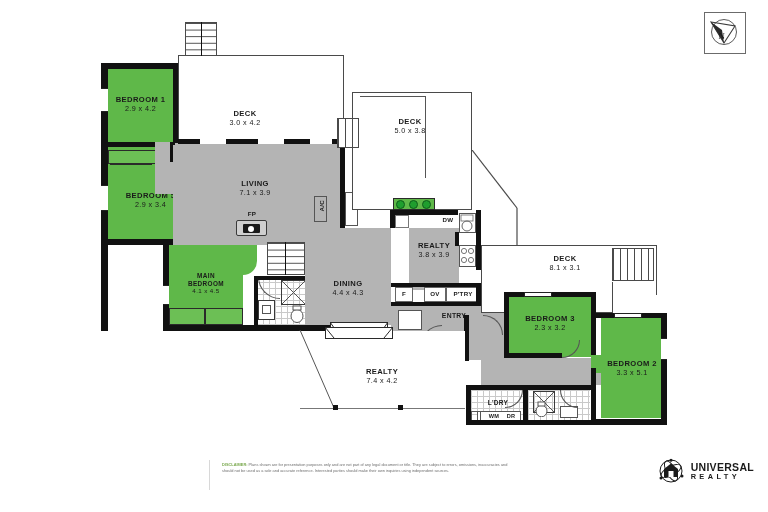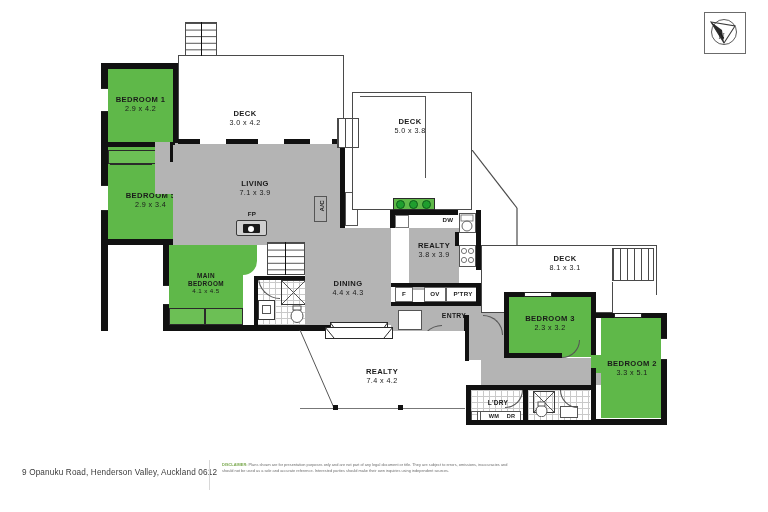--- a/index.html
+++ b/index.html
@@ -331,20 +331,37 @@
       <rect x="3" y="1" width="7" height="4" fill="#fff" stroke="#555" stroke-width="1"></rect>
     </svg>
   </div>
   <div class="abs outline-thin" style="left:560px;top:390px;width:18px;height:18px;border-radius:0 0 0 18px;border-top:none;border-right:none;"></div>
   <div class="abs wall" style="left:466px;top:420px;width:130px;height:5px;"></div>
   <div class="abs wall" style="left:466px;top:385px;width:5px;height:40px;"></div>
 
   <div class="abs thinline" style="left:656px;top:245px;width:1.2px;height:50px;background:#4a4a4a;"></div>
 
   <div id="footer">
-    <div id="addr">9 Opanuku Road, Henderson Valley, Auckland 0612</div>
     <div id="divider"></div>
     <div id="discl">
       <b>DISCLAIMER:</b><span> Plans shown are for presentation purposes only and are not part of any legal document or title. They are subject to errors, omissions, inaccuracies and should not be used as a sole and accurate reference. Interested parties should make their own inquiries using independent sources.</span>
     </div>
+    <div id="logo">
+      <div class="gl">
+        <svg width="30" height="30" viewBox="0 0 30 30">
+          <circle cx="15" cy="15" r="11" fill="none" stroke="#1b1b1b" stroke-width="1"></circle>
+          <ellipse cx="15" cy="15" rx="11" ry="4.6" fill="none" stroke="#1b1b1b" stroke-width="0.9" transform="rotate(-28 15 15)"></ellipse>
+          <ellipse cx="15" cy="15" rx="4.6" ry="11" fill="none" stroke="#1b1b1b" stroke-width="0.9" transform="rotate(-28 15 15)"></ellipse>
+          <polygon points="15,7.5 22,13 22,21 8,21 8,13" fill="#1b1b1b"></polygon>
+          <rect x="12.5" y="15" width="5" height="6" fill="#ffffff"></rect>
+          <circle cx="15" cy="4.2" r="1.5" fill="#1b1b1b"></circle>
+          <circle cx="26" cy="20" r="1.5" fill="#1b1b1b"></circle>
+          <circle cx="5" cy="22" r="1.5" fill="#1b1b1b"></circle>
+        </svg>
+      </div>
+      <div class="txt">
+        <div class="t1">UNIVERSAL</div>
+        <div class="t2">REALTY</div>
+      </div>
+    </div>
   </div>
 
 </div>
 
 </body></html>

